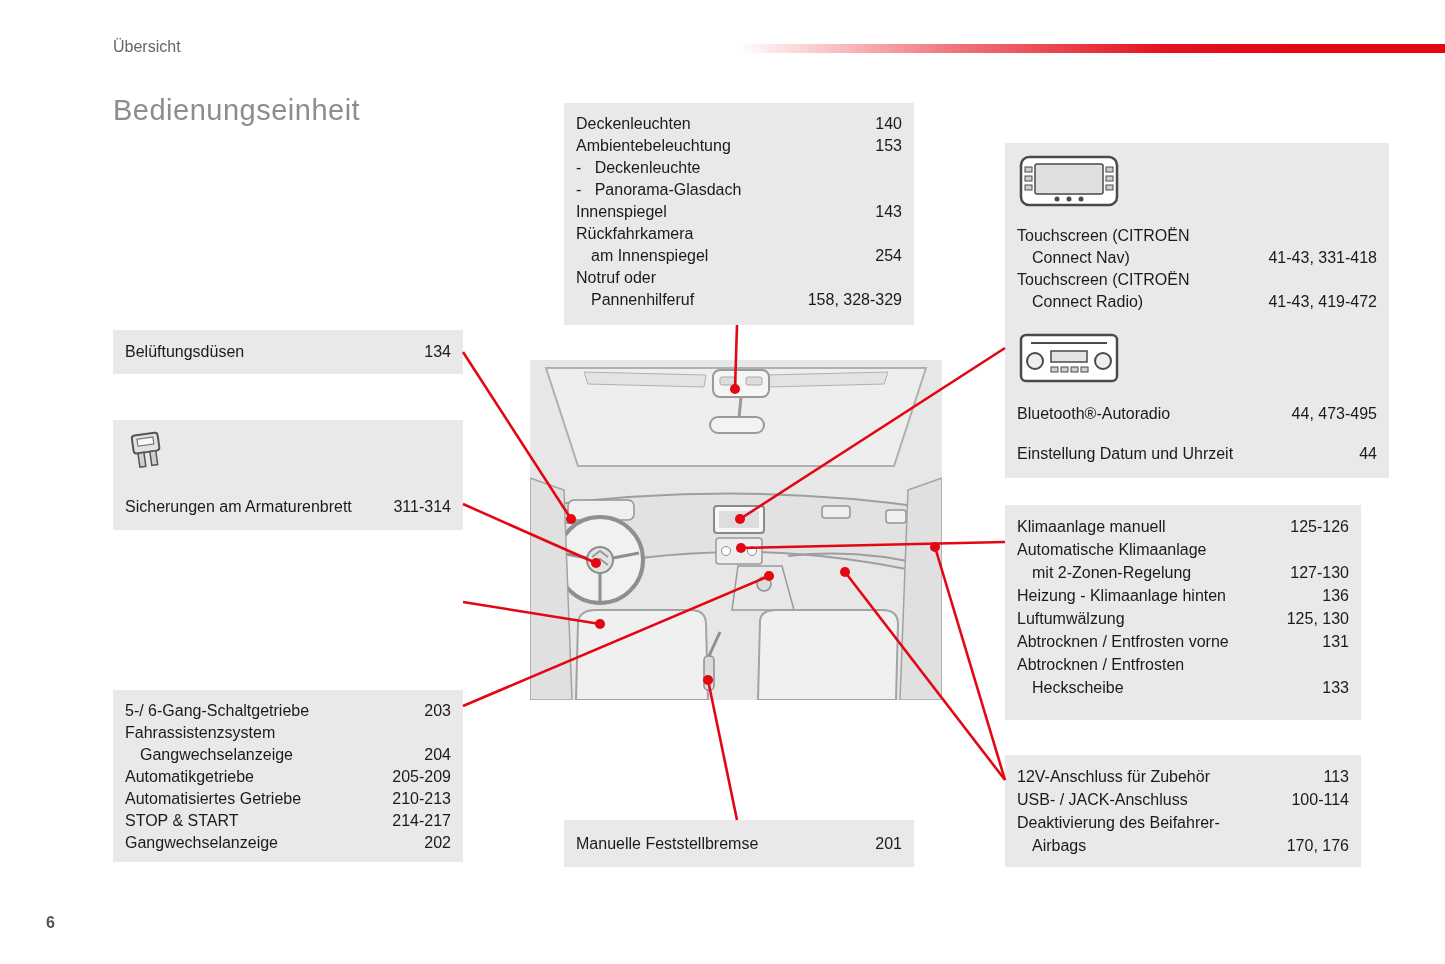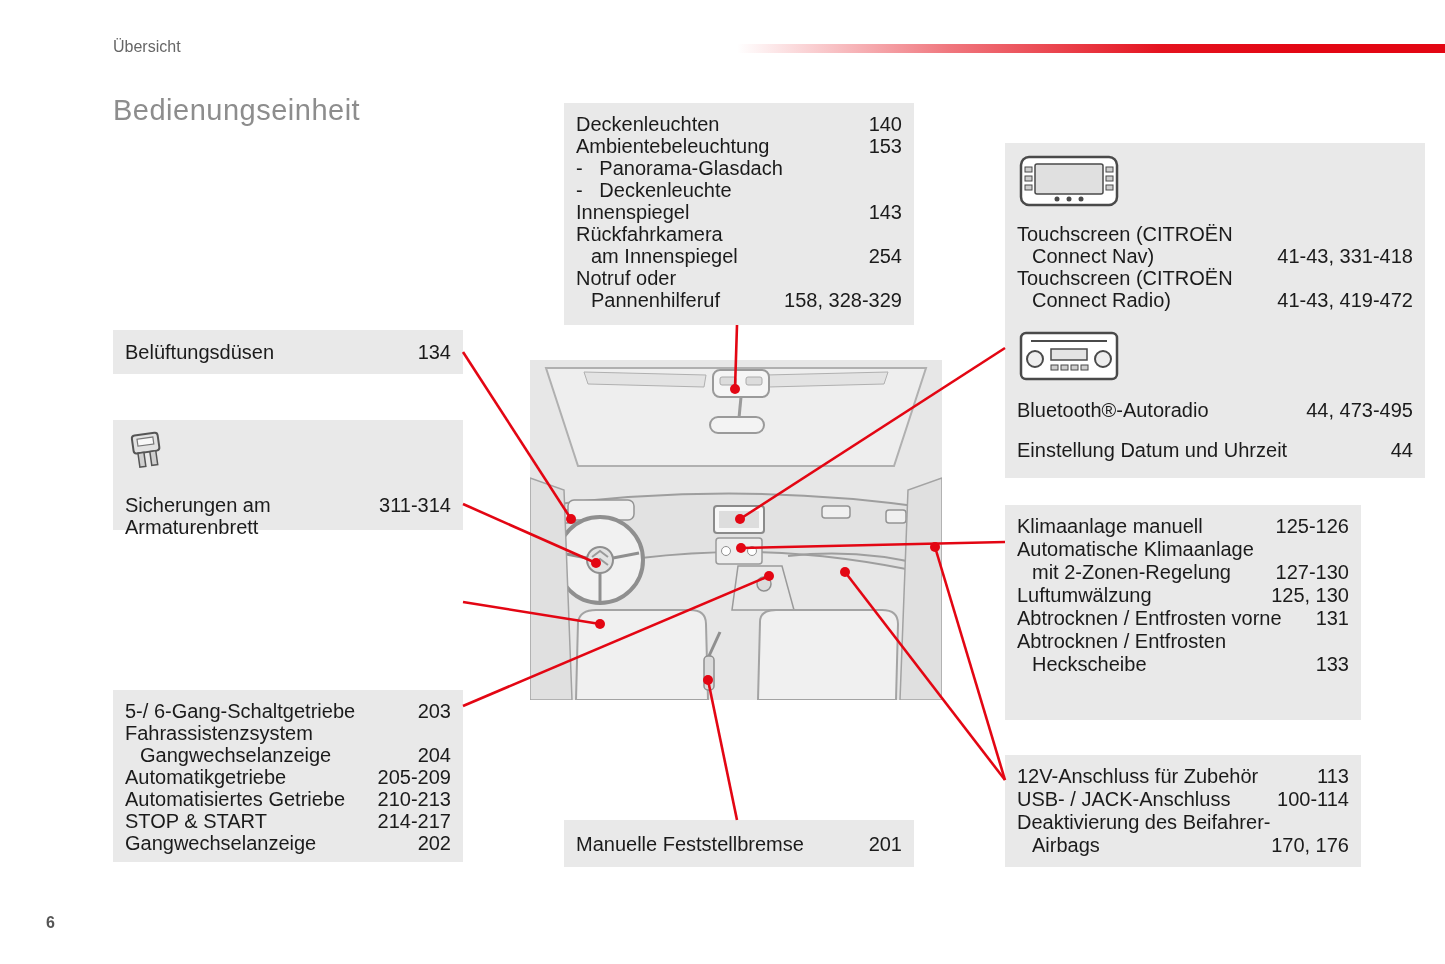--- a/index.html
+++ b/index.html
@@ -6,29 +6,29 @@
   html,body { background:#ffffff; }
   body { font-family:"Liberation Sans", sans-serif; color:#1b1b1b; }
   .page { position:relative; width:1445px; height:964px; background:#ffffff; overflow:hidden; }
 
   .header-label { position:absolute; left:113px; top:38px; font-size:16px; color:#666666; }
   .red-bar { position:absolute; left:737px; top:44px; width:708px; height:9px;
              background:linear-gradient(90deg, rgba(227,6,19,0) 0%, rgba(227,6,19,0.55) 30%, rgba(227,6,19,0.95) 60%, #e30613 80%); }
   .title { position:absolute; left:113px; top:94px; font-size:29px; font-weight:400; color:#8d8d8d; letter-spacing:0.5px; }
   .page-number { position:absolute; left:46px; top:914px; font-size:16px; font-weight:bold; color:#555555; }
 
-  .box { position:absolute; background:#e9e9e9; color:#1b1b1b; font-size:20px; line-height:22px; padding:10px 12px; }
+  .box { position:absolute; background:#e9e9e9; color:#1b1b1b; font-size:16px; line-height:22px; padding:10px 12px; }
   .row { display:flex; justify-content:space-between; align-items:baseline; }
   .lbl { white-space:pre-wrap; }
   .pg  { margin-left:10px; white-space:nowrap; text-align:right; }
   .row.indent .lbl { padding-left:15px; }
   .row.mt2 { margin-top:18px; }
 
   .box.roof      { left:564px;  top:103px; width:350px; height:222px; }
-  .box.touch     { left:1005px; top:143px; width:420px; height:335px; }
+  .box.touch     { left:1005px; top:143px; width:384px; height:335px; }
   .box.vents     { left:113px;  top:330px; width:350px; height:44px; }
   .box.fuses     { left:113px;  top:420px; width:350px; height:110px; }
   .box.hood      { left:113px;  top:578px; width:350px; height:48px; }
   .box.gearbox   { left:113px;  top:690px; width:350px; height:172px; }
   .box.handbrake { left:564px;  top:820px; width:350px; height:47px; }
   .box.climate   { left:1005px; top:505px; width:356px; height:215px; line-height:23px; }
   .box.sockets   { left:1005px; top:755px; width:356px; height:112px; line-height:23px; }
 
   .box.center-v { display:flex; align-items:center; }
   .box.center-v .row { flex:1; }
@@ -53,25 +53,25 @@
   <div class="box roof">
     <div class="row">
         <span class="lbl">Deckenleuchten</span>
         <span class="pg">140</span>
       </div>
     <div class="row">
         <span class="lbl">Ambientebeleuchtung</span>
         <span class="pg">153</span>
       </div>
     <div class="row">
+        <span class="lbl">-&nbsp;&nbsp;&nbsp;Deckenleuchte</span>
+        <span class="pg"></span>
+      </div>
+    <div class="row">
         <span class="lbl">-&nbsp;&nbsp;&nbsp;Panorama-Glasdach</span>
-        <span class="pg"></span>
-      </div>
-    <div class="row">
-        <span class="lbl">-&nbsp;&nbsp;&nbsp;Deckenleuchte</span>
         <span class="pg"></span>
       </div>
     <div class="row">
         <span class="lbl">Innenspiegel</span>
         <span class="pg">143</span>
       </div>
     <div class="row">
         <span class="lbl">Rückfahrkamera</span>
         <span class="pg"></span>
       </div>
@@ -212,20 +212,24 @@
         <span class="lbl">Klimaanlage manuell</span>
         <span class="pg">125-126</span>
       </div>
     <div class="row">
         <span class="lbl">Automatische Klimaanlage</span>
         <span class="pg"></span>
       </div>
     <div class="row indent">
         <span class="lbl">mit 2-Zonen-Regelung</span>
         <span class="pg">127-130</span>
+      </div>
+    <div class="row">
+        <span class="lbl">Heizung - Klimaanlage hinten</span>
+        <span class="pg">136</span>
       </div>
     <div class="row">
         <span class="lbl">Luftumwälzung</span>
         <span class="pg">125, 130</span>
       </div>
     <div class="row">
         <span class="lbl">Abtrocknen / Entfrosten vorne</span>
         <span class="pg">131</span>
       </div>
     <div class="row">

